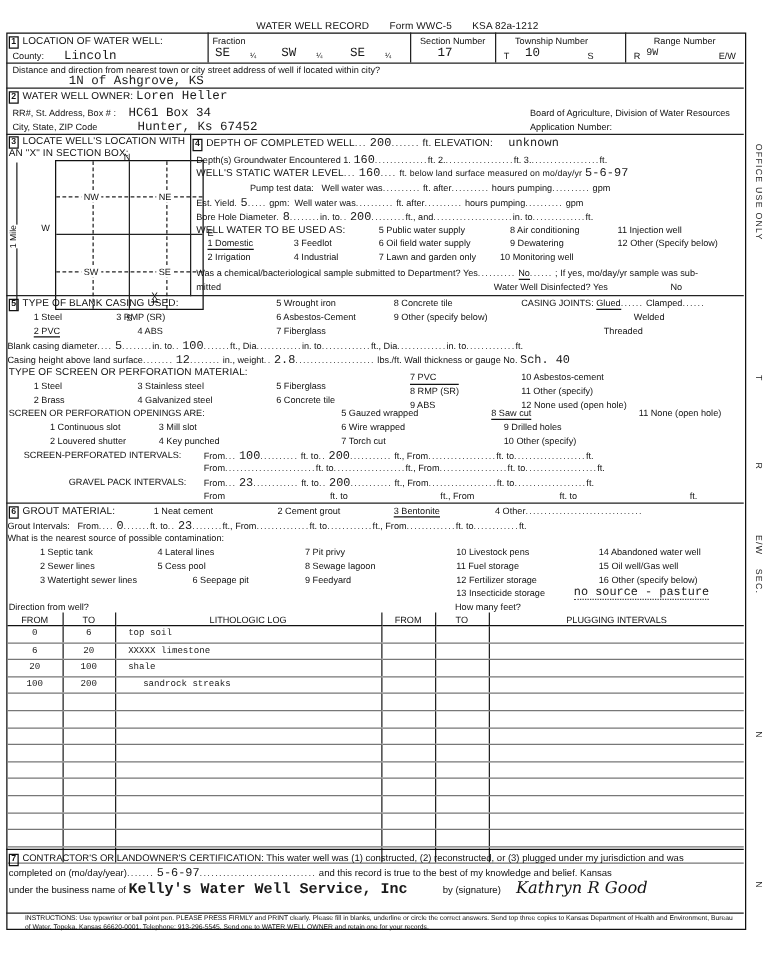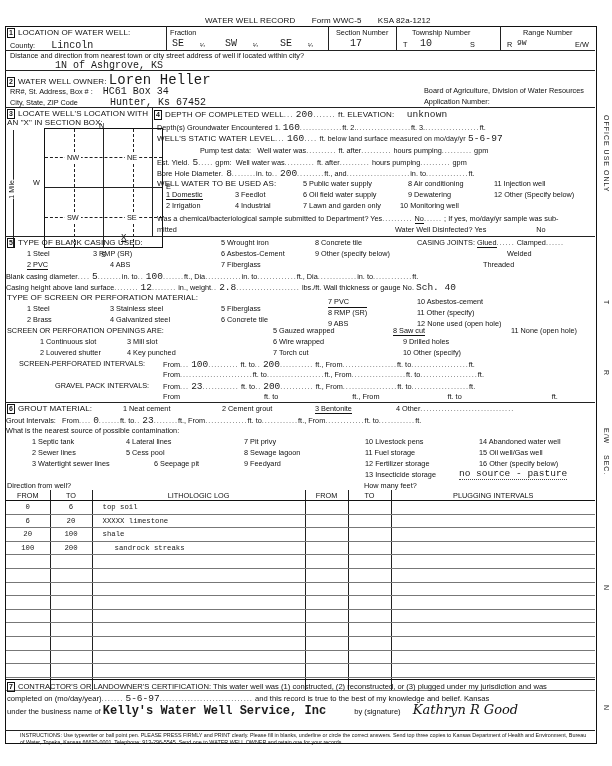--- a/index.html
+++ b/index.html
@@ -61,21 +61,21 @@
 <div class="abs" style="left:507px;top:40px;">R</div>
 <div class="abs typed" style="left:517px;top:38px;font-size:8px;">9W</div>
 <div class="abs" style="left:575px;top:40px;">E/W</div>
 <div class="hline" style="left:5px;top:50px;width:590px;"></div>
 <div class="abs" style="left:10px;top:51px;">Distance and direction from nearest town or city street address of well if located within city?</div>
 <div class="abs typed" style="left:55px;top:60px;font-size:10px;">1N of Ashgrove, KS</div>
 <div class="hline" style="left:5px;top:70px;width:590px;"></div>
 
 <div class="abs b" style="left:7px;top:72px;">
   <span class="sec">2</span><span>WATER WELL OWNER:</span>
-  <span class="typed" style="font-size:14px;">Loren Heller</span>
+  <span class="typed" style="font-size:10px;">Loren Heller</span>
 </div>
 <div class="abs" style="left:10px;top:86px;">
   <span>RR#, St. Address, Box # :</span>
   <span class="typed" style="font-size:10px;margin-left:8px">HC61 Box 34</span>
 </div>
 <div class="abs" style="left:10px;top:97px;">
   <span>City, State, ZIP Code</span>
   <span class="typed" style="font-size:10px;margin-left:30px">Hunter, Ks 67452</span>
 </div>
 <div class="abs" style="left:424px;top:86px;">Board of Agriculture, Division of Water Resources</div>

